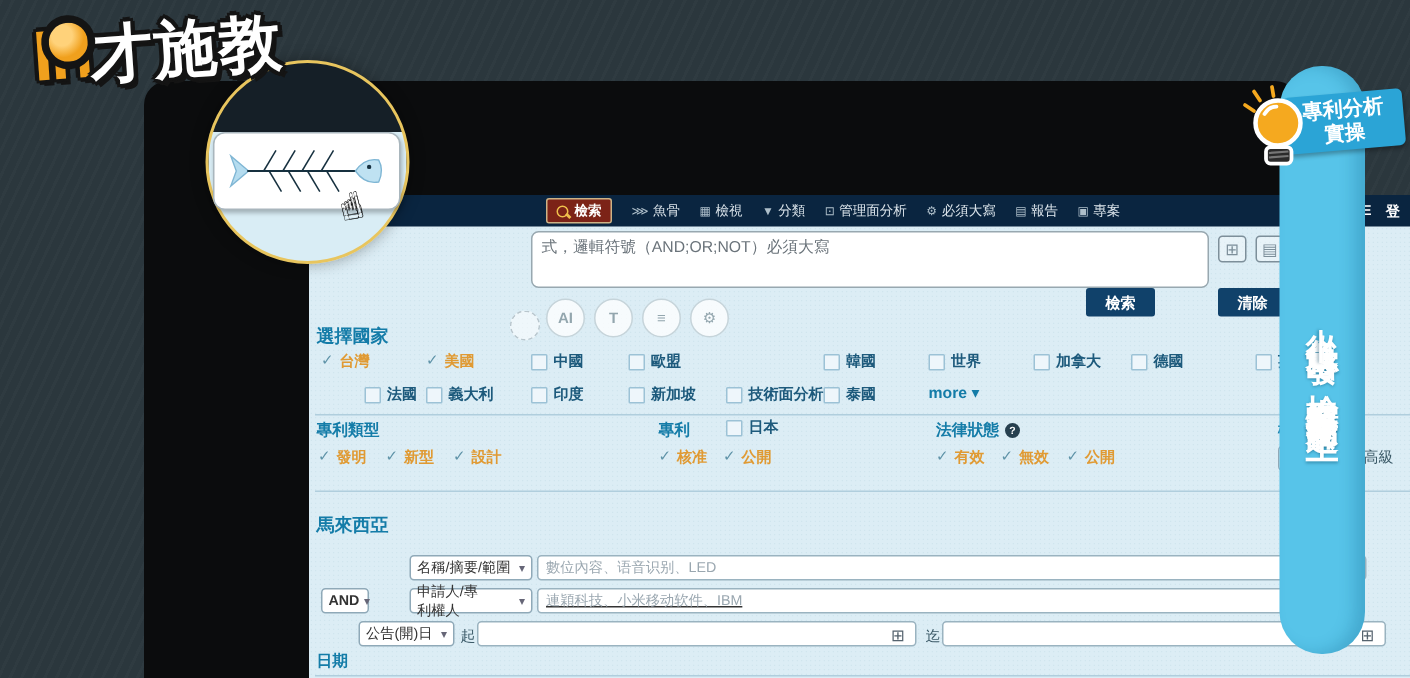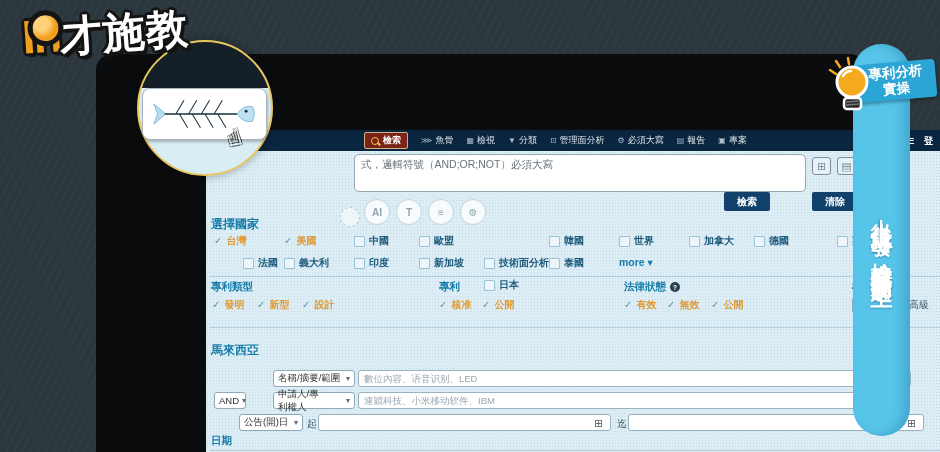--- a/index.html
+++ b/index.html
@@ -274,29 +274,29 @@
       <div class="divider" style="top:197px;"></div>
 
       <div class="stitle" style="left:5px;top:212px;">馬來西亞</div>
 
       <div class="sel" style="left:67px;top:240px;width:82px;">
           <span>名稱/摘要/範圍</span>
           <span class="car">▾</span>
         </div>
       <input class="inp" style="left: 152px; top: 240px; width: 553px;" placeholder="數位內容、语音识别、LED">
 
-      <div class="sel" style="left:8px;top:262px;width:32px;">
+      <div class="sel" style="left:8px;top:262px;width:32px;font-weight:bold;">
           <span>AND</span>
           <span class="car">▾</span>
         </div>
       <div class="sel" style="left:67px;top:262px;width:82px;gap:15px;">
           <span>申請人/專利權人</span>
           <span class="car">▾</span>
         </div>
-      <input class="inp" style="left: 152px; top: 262px; width: 528px;" placeholder="連穎科技、小米移动软件、IBM">
+      <input class="inp" style="left: 152px; top: 262px; width: 528px; text-decoration: underline;" placeholder="連穎科技、小米移动软件、IBM">
 
       <div class="ftitle" style="left:5px;top:304px;">
           <span>日期</span>
         </div>
       <div class="sel" style="left:33px;top:284px;width:64px;">
           <span>公告(開)日</span>
           <span class="car">▾</span>
         </div>
       <span class="flabel" style="left:101px;top:287px;">起</span>
       <input class="inp" style="left: 112px; top: 284px; width: 293px;">

